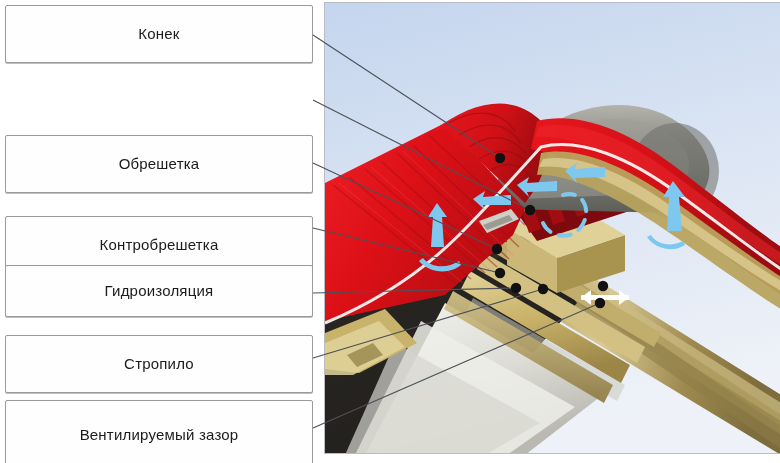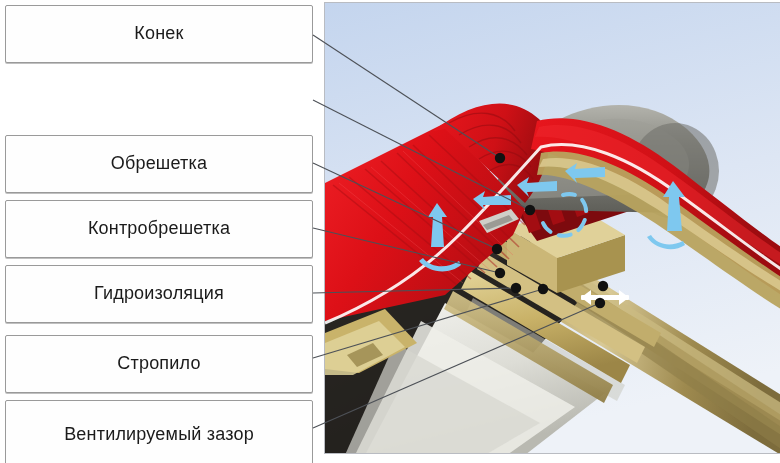--- a/index.html
+++ b/index.html
@@ -29,21 +29,21 @@
     box-sizing:border-box;
     background:#fefefe;
     border:1px solid #9a9a9a;
     border-radius:2px;
     box-shadow:0 1px 0 rgba(140,140,140,.55);
     display:flex;
     align-items:center;
     justify-content:center;
   }
   .legend-label{
-    font-size:18px;
+    font-size:15px;
     color:#1b1b1b;
     letter-spacing:.2px;
     line-height:1.1;
     white-space:nowrap;
     text-align:center;
   }
 
   
   #leaders{
     position:absolute;
@@ -74,25 +74,25 @@
 
     <div class="legend-box" style="top:5px;height:58px;">
       <span class="legend-label">Конек</span>
     </div>
 
 
     <div class="legend-box" style="top:135px;height:58px;align-items:center;">
       <span class="legend-label">Обрешетка</span>
     </div>
 
-    <div class="legend-box" style="top:200px;height:58px;">
+    <div class="legend-box" style="top:216px;height:58px;">
       <span class="legend-label">Контробрешетка</span>
     </div>
 
-    <div class="legend-box" style="top:265px;height:58px;">
+    <div class="legend-box" style="top:265px;height:52px;">
       <span class="legend-label">Гидроизоляция</span>
     </div>
 
     <div class="legend-box" style="top:335px;height:58px;">
       <span class="legend-label">Стропило</span>
     </div>
 
     <div class="legend-box" style="top:400px;height:70px;">
       <span class="legend-label">Вентилируемый зазор</span>
     </div>

